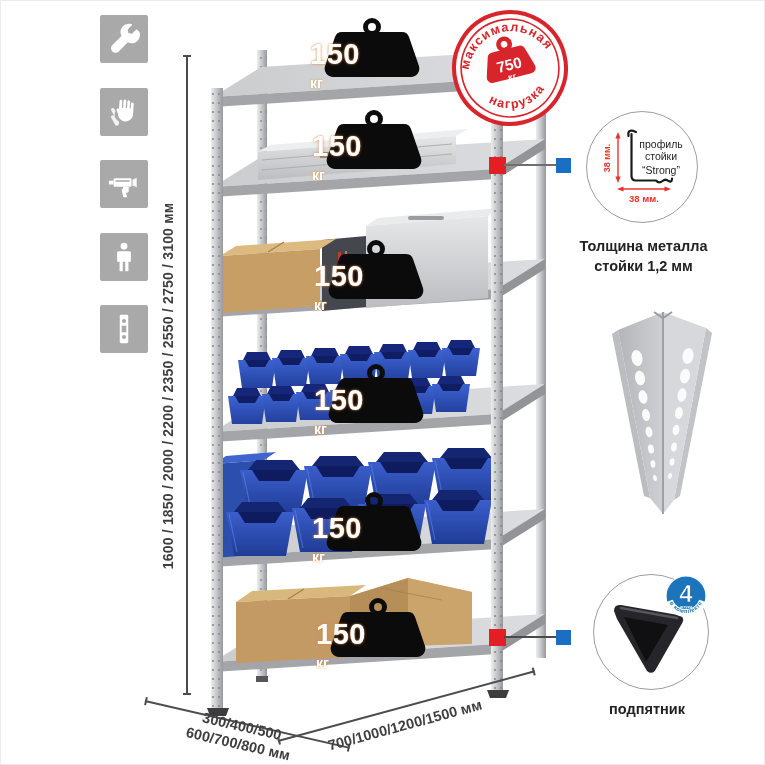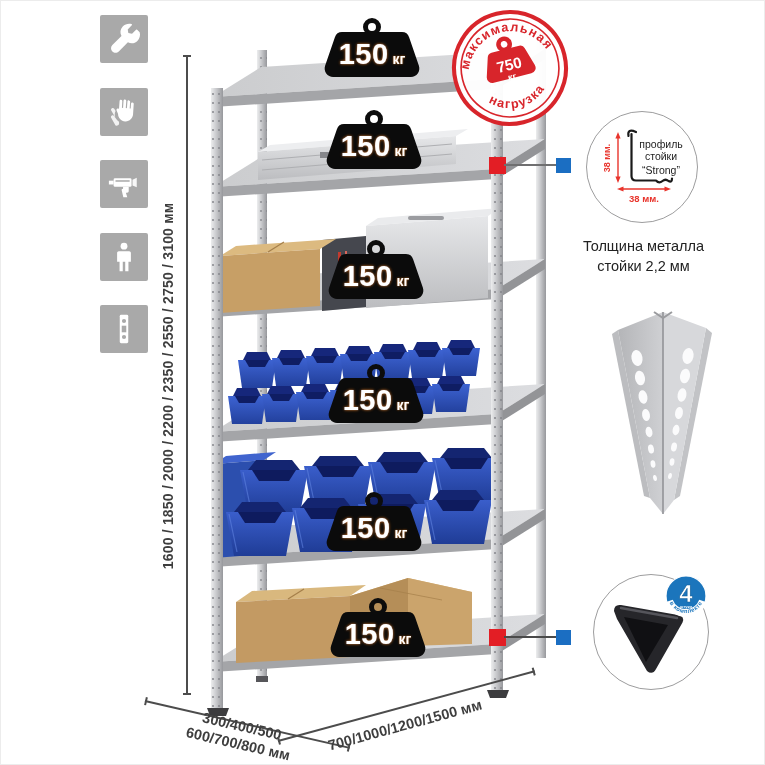--- a/index.html
+++ b/index.html
@@ -24,41 +24,41 @@
     transform:rotate(-90deg);text-align:center;font-weight:bold;font-size:14px;
     color:#3e3e3e;letter-spacing:.2px;white-space:nowrap;}
 
   
   .rack-svg{position:absolute;left:190px;top:15px;width:365px;height:705px;}
 
   
   .badge{position:absolute;width:124px;height:62px;}
   .badge svg{position:absolute;inset:0;width:100%;height:100%;}
   .badge-text{position:absolute;top:20px;left:0;right:0;display:flex;
-    justify-content:center;align-items:baseline;gap:4px;}
+    justify-content:center;align-items:baseline;gap:4px;flex-direction:column;}
   .badge-text .val{font-size:29px;font-weight:bold;color:#fff;letter-spacing:.5px;
     text-shadow:0 0 3px rgba(255,130,20,.85),0 0 1px rgba(90,150,255,.8);}
   .badge-text .unit{font-size:14px;font-weight:bold;color:#fff;
     text-shadow:0 0 2px rgba(255,130,20,.85);}
 
   
   .stamp{position:absolute;left:451px;top:9px;width:118px;height:118px;transform:rotate(-14deg);}
   .stamp svg{width:100%;height:100%;overflow:visible;}
 
   
   .marker{position:absolute;}
   .marker.red{width:17px;height:17px;background:#e31e25;}
   .marker.blue{width:15px;height:15px;background:#1b6ec2;}
   .conn-line{position:absolute;height:2px;background:#6f6f70;}
 
   
   .detail-circle{position:absolute;border-radius:50%;background:#fff;border:1.5px solid #9d9d9e;}
   .detail-circle svg{position:absolute;inset:0;width:100%;height:100%;overflow:visible;}
 
-  .caption{position:absolute;text-align:center;font-weight:normal;color:#222;
+  .caption{position:absolute;text-align:center;font-weight:bold;color:#222;
     font-size:14.5px;line-height:1.35;}
 
   .angle-piece{position:absolute;left:588px;top:300px;width:150px;height:225px;}
 
   
   .dim-line{position:absolute;height:2px;background:#4c4c4c;transform-origin:left center;}
   .dim-line::before,.dim-line::after{content:"";position:absolute;top:-3px;width:2px;height:8px;background:#4c4c4c;}
   .dim-line::before{left:0;}
   .dim-line::after{right:0;}
   .dim-text{position:absolute;text-align:center;font-weight:bold;color:#3e3e3e;
@@ -360,21 +360,21 @@
       <polygon points="84,77 77.5,74.4 77.5,79.6" fill="#e8342c"></polygon>
     </g>
     <text x="57" y="90" text-anchor="middle" font-size="9.5" font-weight="bold" fill="#e8342c">38 мм.</text>
     <text x="74" y="36" text-anchor="middle" font-size="10.5" fill="#1d1d1d">профиль</text>
     <text x="74" y="48" text-anchor="middle" font-size="10.5" fill="#1d1d1d">стойки</text>
     <text x="74" y="62" text-anchor="middle" font-size="10.5" fill="#1d1d1d">“Strong”</text>
   </svg>
 </div>
 <div class="caption" style="left:561px;top:237px;width:165px">
   <div>Толщина металла</div>
-  <div>стойки 2,2 мм</div>
+  <div>стойки 1,2 мм</div>
 </div>
 
 <svg class="angle-piece" viewBox="0 0 150 225">
   <defs>
     <linearGradient id="gBlade" x1="0" y1="0" x2="1" y2="0">
       <stop offset="0" stop-color="#b4b5b8"></stop>
         <stop offset="1" stop-color="#cfd0d3"></stop>
     </linearGradient>
   </defs>
   <polygon points="30,30 24,34 56,196 62,198" fill="#bcbdc0"></polygon>
@@ -418,20 +418,21 @@
       <path d="M75 26 A18 18 0 0 0 109 26" stroke="#fff" stroke-width="8" fill="none"></path>
       <text x="92" y="27" text-anchor="middle" font-size="24" font-weight="bold" fill="#fff" stroke="#0e5a96" stroke-width=".6">4</text>
       <text x="92" y="32.5" text-anchor="middle" font-size="4" font-weight="bold" fill="#fff">штуки</text>
       <text font-size="5.8" font-weight="bold" fill="#1b75bc" letter-spacing=".5">
         <textPath href="#footArc" startOffset="50%" text-anchor="middle">в комплекте</textPath>
       </text>
     </g>
   </svg>
 </div>
 <div class="caption" style="left:567px;top:700px;width:160px">
+  <div>подпятник</div>
 </div>
 
 <div class="dim-line" style="left:145px;top:700px;width:210px;transform:rotate(12.9deg)"></div>
 <div class="dim-text" style="left:130px;top:717px;width:220px;transform:rotate(12.9deg)">
   <div>300/400/500</div>
   <div>600/700/800 мм</div>
 </div>
 
 <div class="dim-line" style="left:278px;top:740px;width:266px;transform:rotate(-15.2deg)"></div>
 <div class="dim-text" style="left:280px;top:716px;width:250px;transform:rotate(-15.2deg)">700/1000/1200/1500 мм</div>

